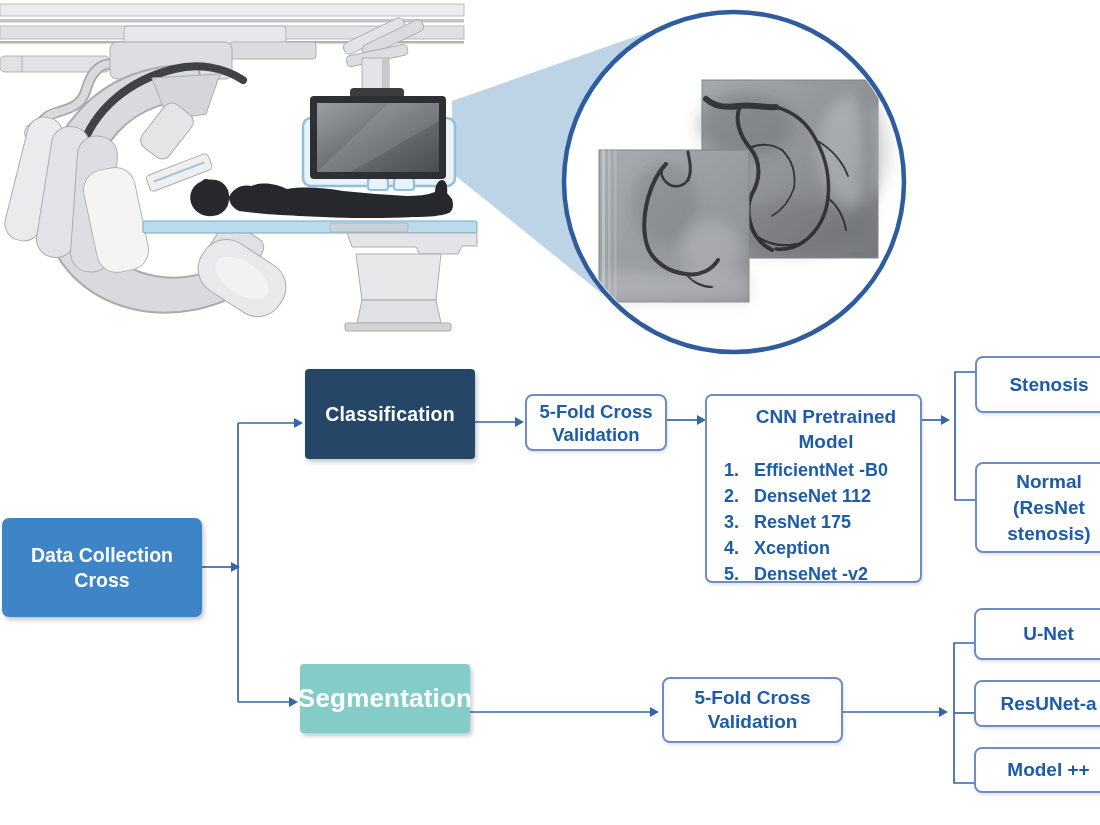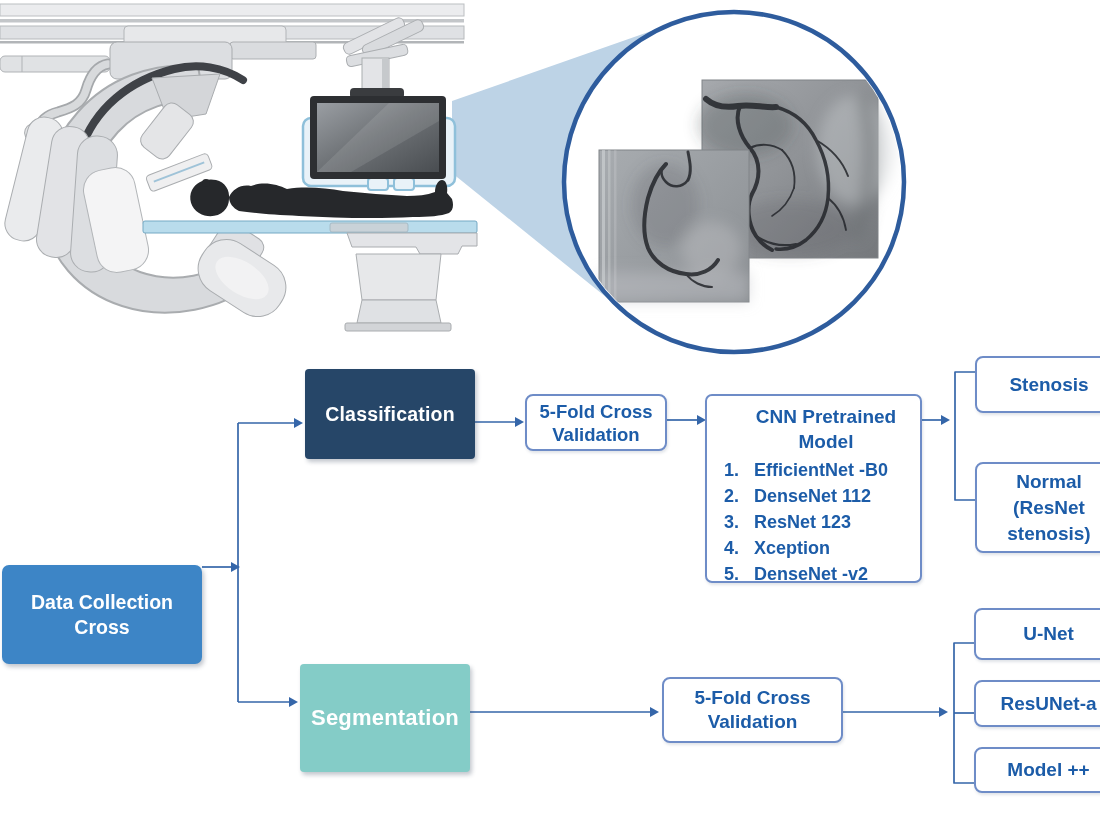--- a/index.html
+++ b/index.html
@@ -6,38 +6,38 @@
   .canvas{
     position:relative;width:1100px;height:825px;overflow:hidden;background:#ffffff;
     font-family:"Liberation Sans","DejaVu Sans",sans-serif;
   }
   .canvas svg{position:absolute;left:0;top:0;}
   .node{
     position:absolute;box-sizing:border-box;display:flex;flex-direction:column;
     align-items:center;justify-content:center;text-align:center;font-weight:bold;
   }
   .solid{color:#ffffff;box-shadow:2px 3px 4px rgba(40,55,80,.28);}
-  .blue{background:#3d85c6;border-radius:7px;margin-top:47px;}
+  .blue{background:#3d85c6;border-radius:7px;}
   .navy{background:#264668;border-radius:4px;}
   .teal{background:#84ccc7;border-radius:4px;}
   .outline{
     background:#ffffff;border:2px solid #6e8cc7;border-radius:8px;color:#1c5ca8;
     box-shadow:1px 2px 3px rgba(60,80,110,.16);
   }
   .dc{left:2px;top:518px;width:200px;height:99px;font-size:19.5px;line-height:25px;}
   .cls{left:305px;top:369px;width:170px;height:90px;font-size:19.5px;letter-spacing:.2px;}
   .cvt{left:525px;top:394px;width:142px;height:57px;font-size:18.5px;line-height:23px;}
   .cnn{left:705px;top:394px;width:217px;height:189px;border-radius:7px;justify-content:flex-start;align-items:stretch;}
   .cnn-title{font-size:19px;line-height:25px;text-align:center;margin-top:8px;padding-left:25px;}
   .cnn-list{margin-top:3px;padding-left:17px;}
   .cnn-row{display:flex;font-size:18px;line-height:26px;text-align:left;}
   .cnn-num{width:30px;flex:none;}
   .sten{left:975px;top:356px;width:148px;height:57px;font-size:19px;}
   .norm{left:975px;top:462px;width:148px;height:91px;font-size:19px;line-height:26px;}
-  .seg{left:300px;top:664px;width:170px;height:108px;font-size:22px;letter-spacing:.2px;}
+  .seg{left:300px;top:664px;width:170px;height:69px;font-size:26px;letter-spacing:.2px;}
   .cvb{left:662px;top:677px;width:181px;height:66px;font-size:19px;line-height:24px;}
   .unet{left:974px;top:608px;width:149px;height:52px;font-size:19px;}
   .resu{left:974px;top:680px;width:149px;height:47px;font-size:19px;}
   .upp{left:974px;top:747px;width:149px;height:46px;font-size:19px;}
 </style>
 </head>
 <body>
 
 <div class="canvas">
 
@@ -243,21 +243,21 @@
       <div class="cnn-row">
         <span class="cnn-num">1.</span>
         <span>EfficientNet -B0</span>
       </div>
       <div class="cnn-row">
         <span class="cnn-num">2.</span>
         <span>DenseNet 112</span>
       </div>
       <div class="cnn-row">
         <span class="cnn-num">3.</span>
-        <span>ResNet 123</span>
+        <span>ResNet 175</span>
       </div>
       <div class="cnn-row">
         <span class="cnn-num">4.</span>
         <span>Xception</span>
       </div>
       <div class="cnn-row">
         <span class="cnn-num">5.</span>
         <span>DenseNet -v2</span>
       </div>
     </div>

